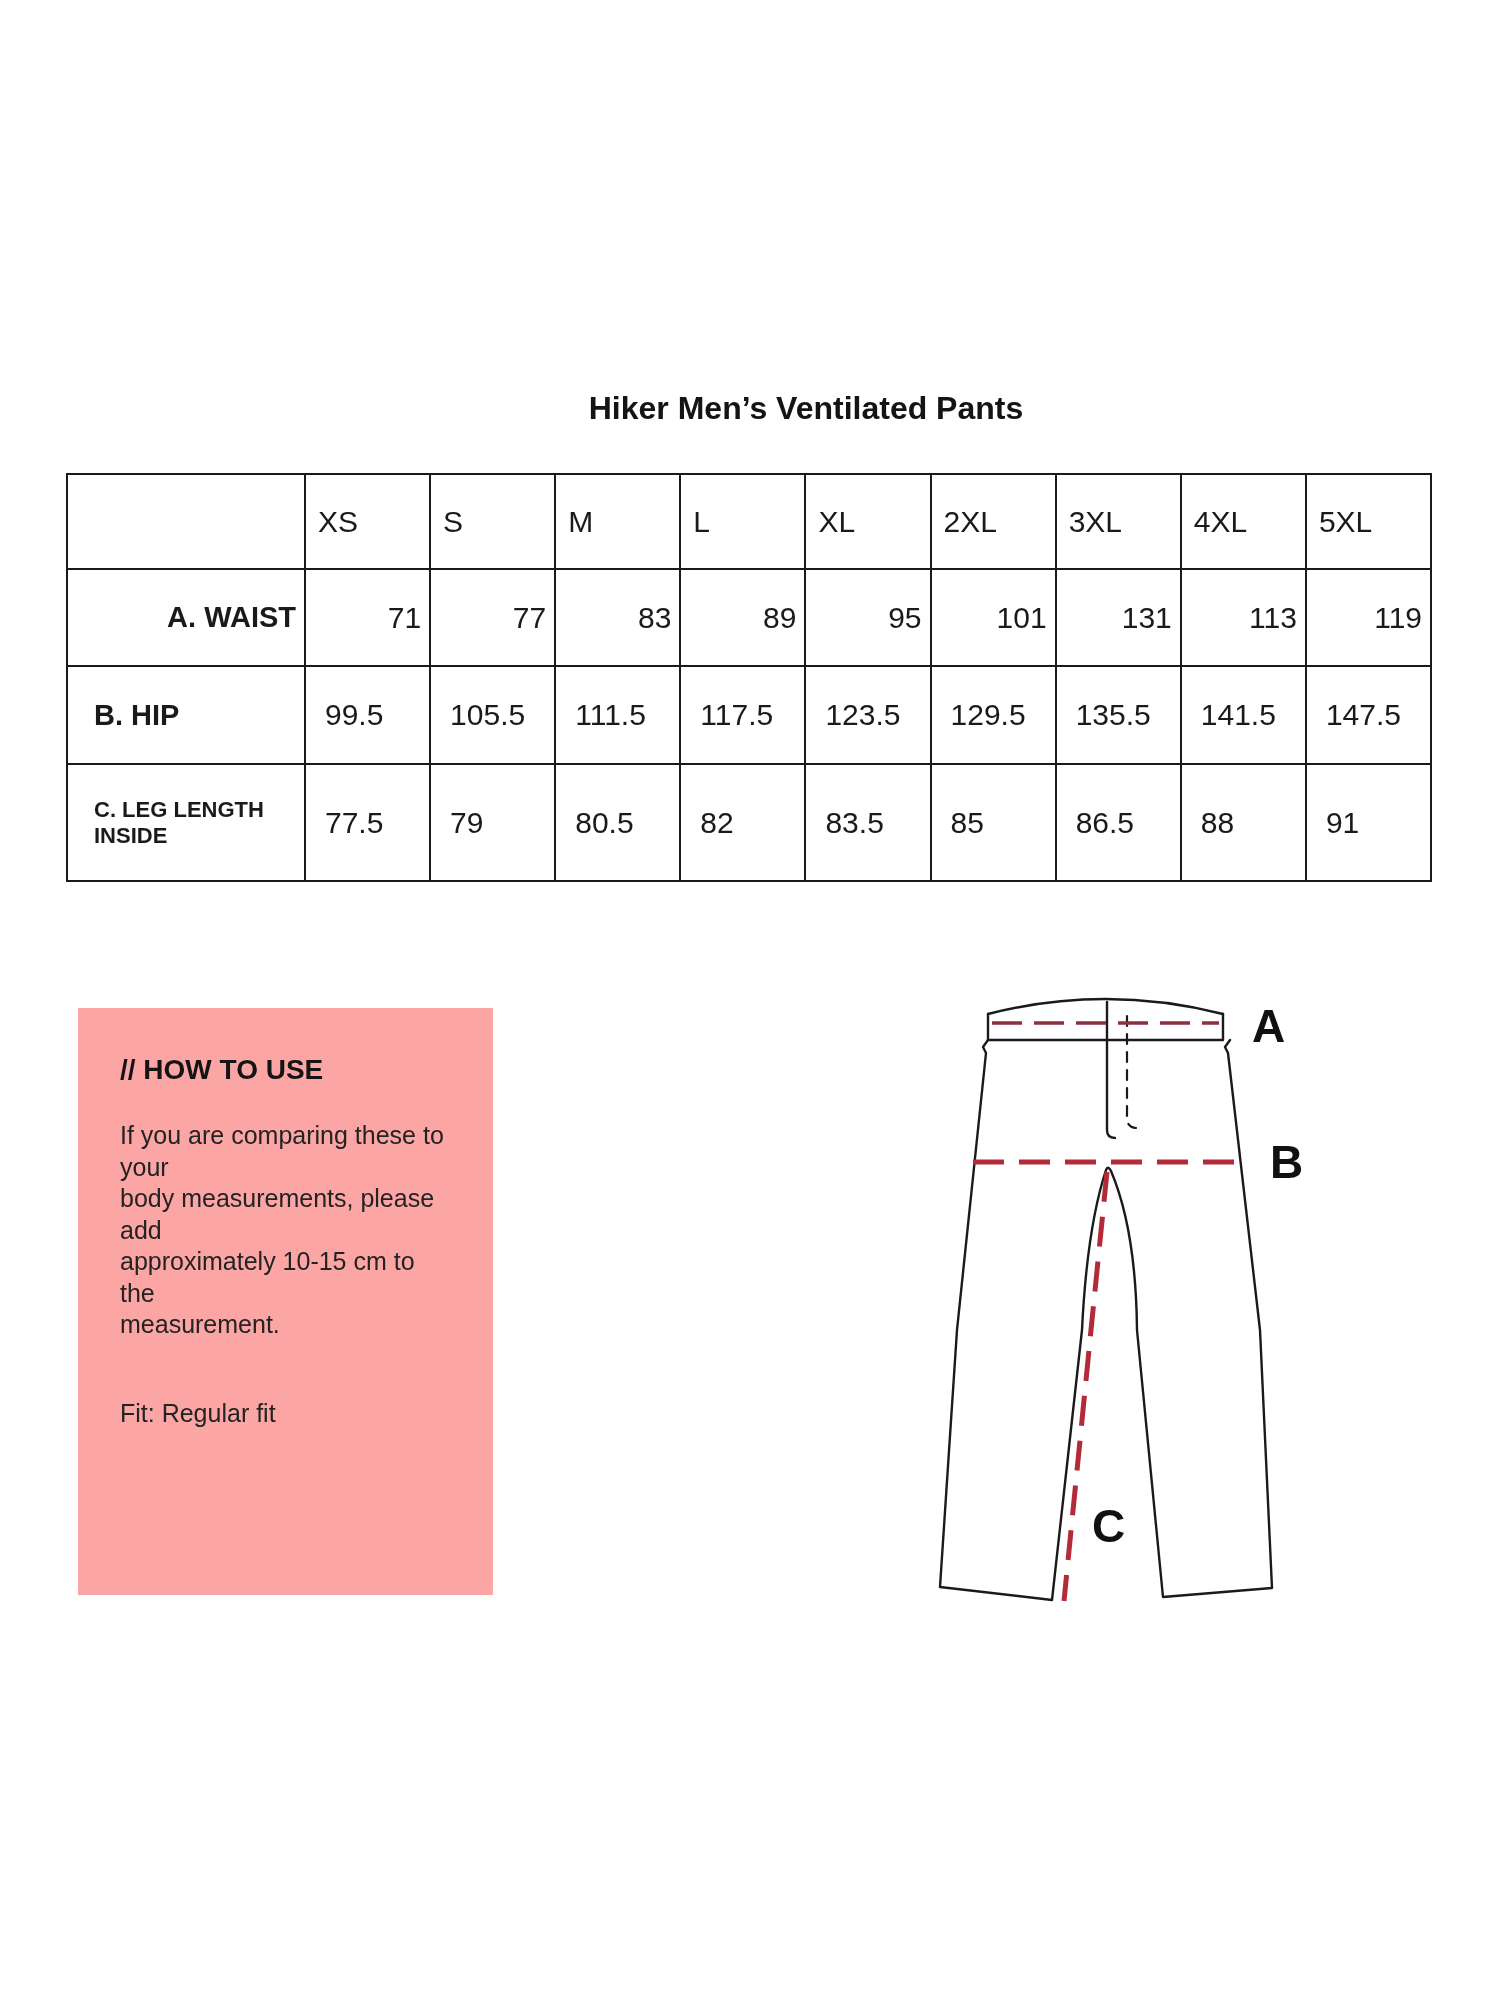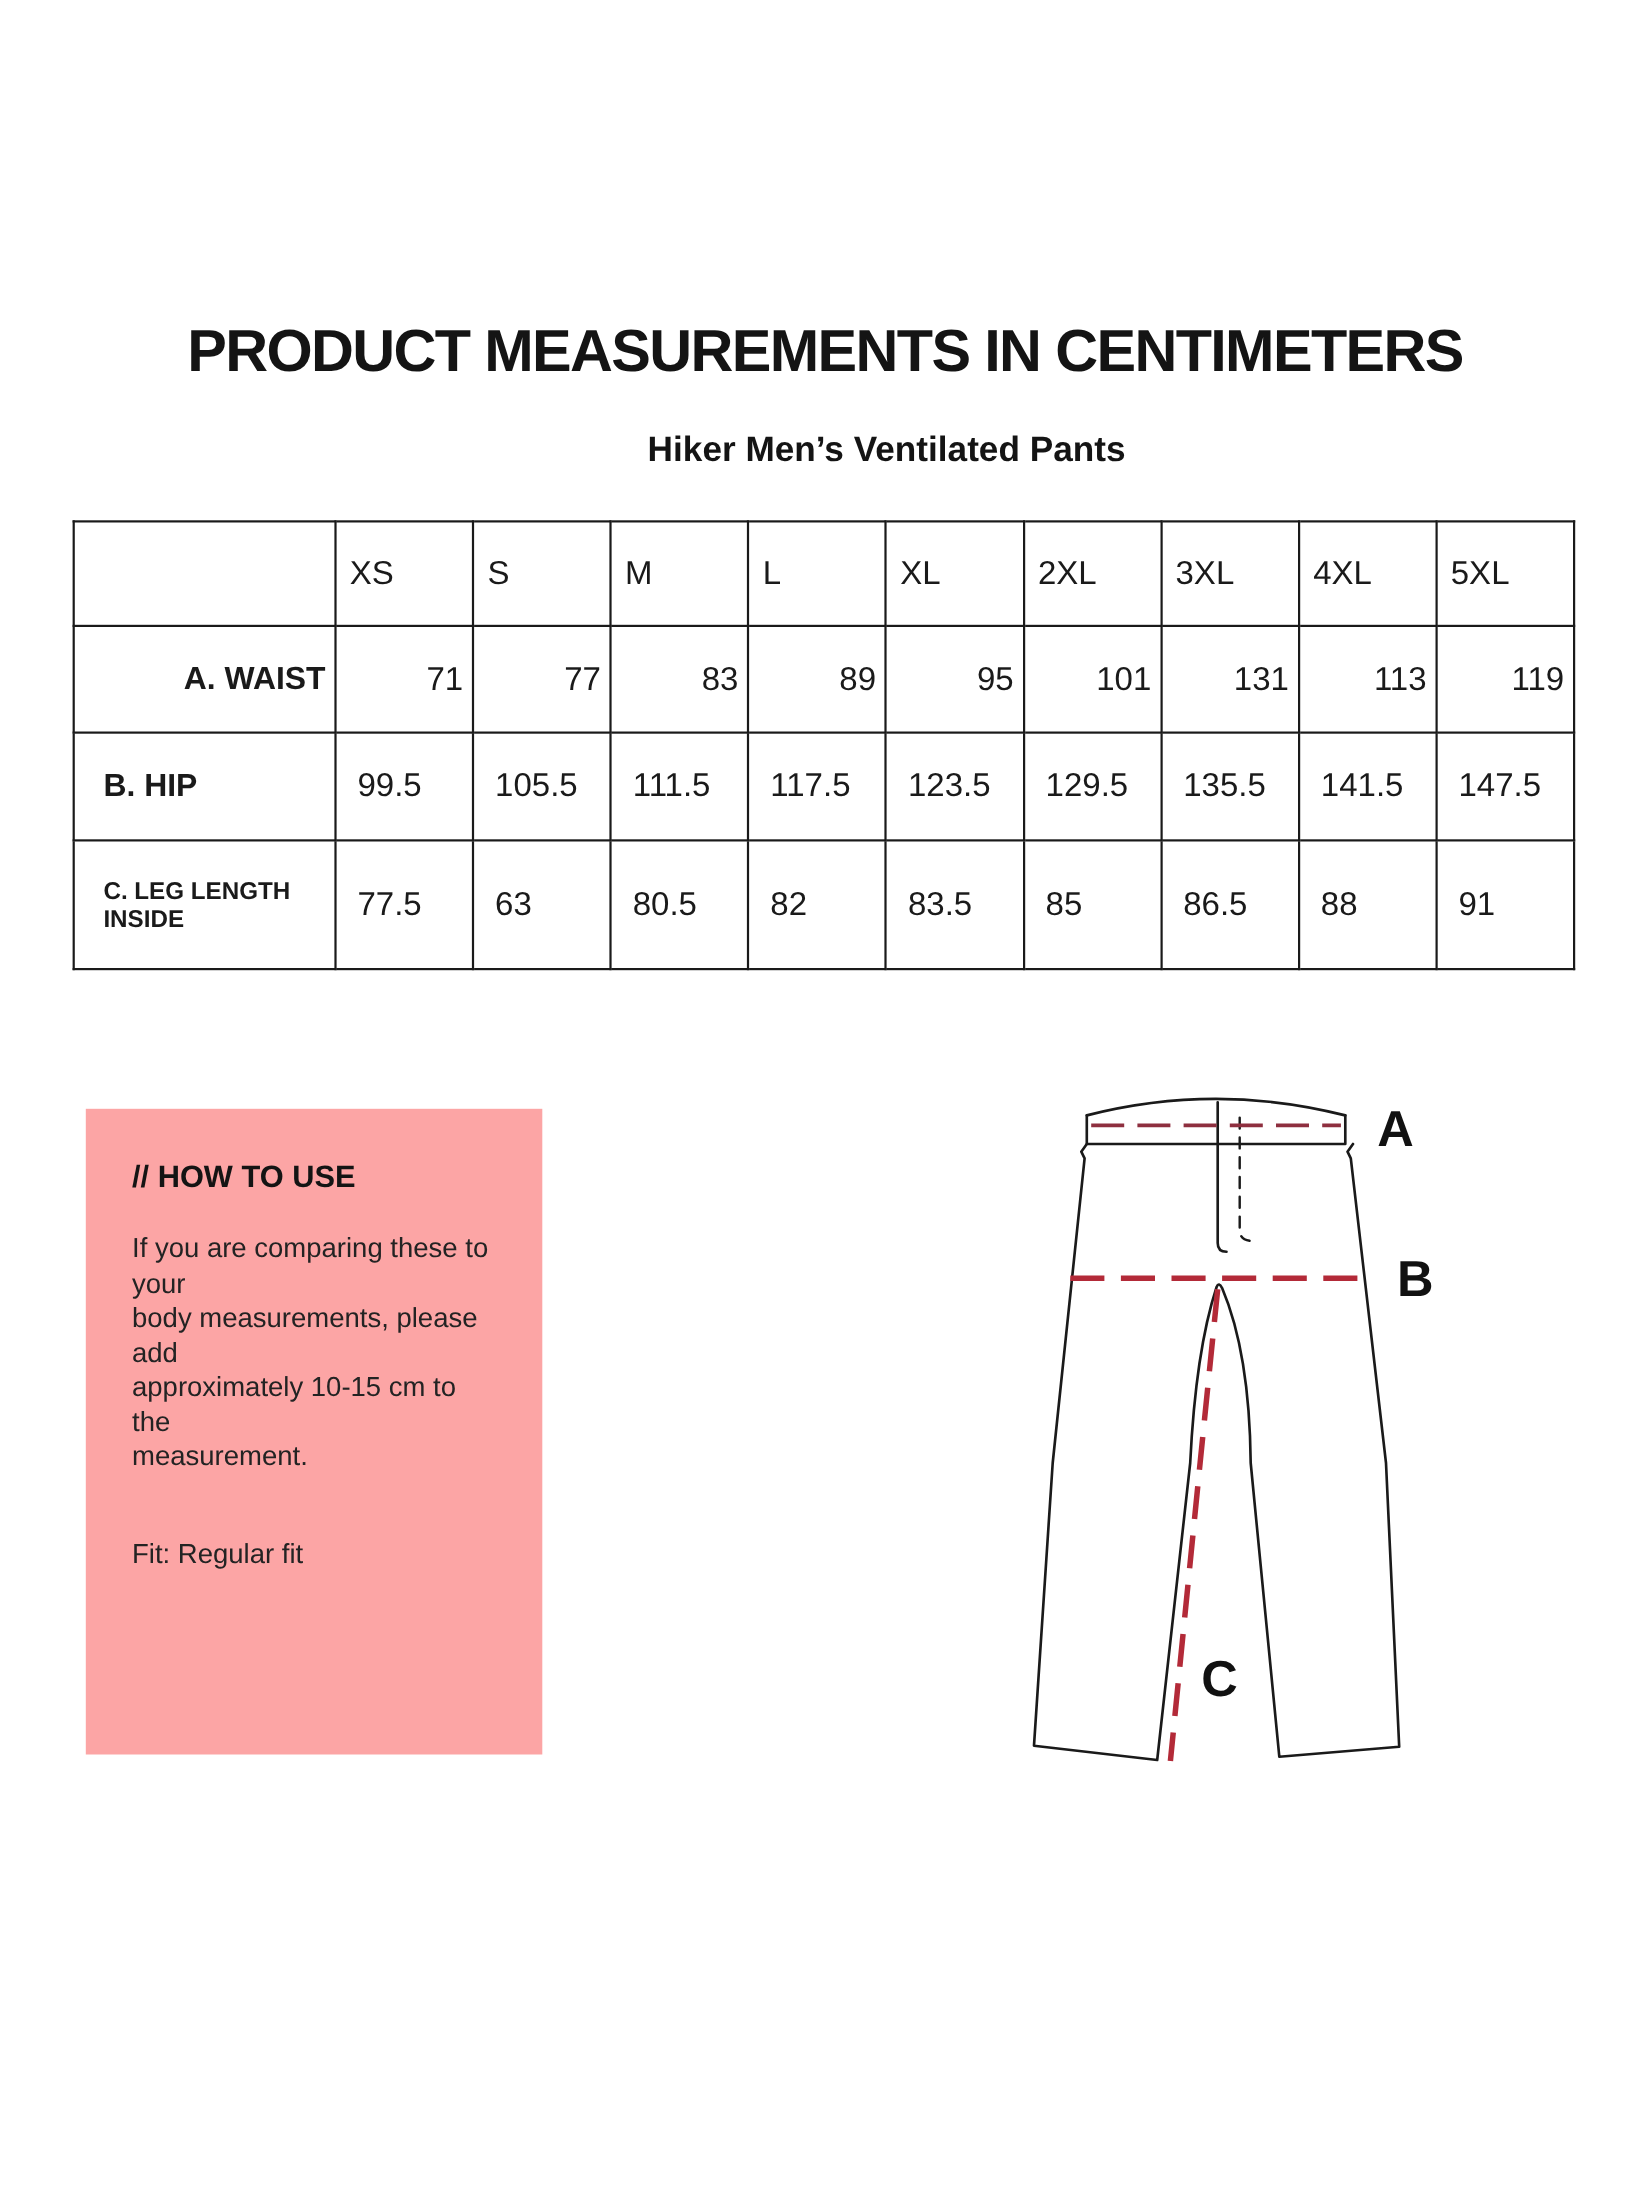--- a/index.html
+++ b/index.html
@@ -41,21 +41,20 @@
   }
   .howto-fit{font-size:25px;color:#232323;margin:58px 0 0 0;}
   .pants-diagram{position:absolute;left:920px;top:980px;width:420px;height:650px;}
   .diagram-label{font-size:46px;font-weight:700;fill:#111111;font-family:"Liberation Sans","DejaVu Sans",sans-serif;}
 </style>
 </head>
 <body>
 
 <div class="page">
 
-  <div class="page-title">PRODUCT MEASUREMENTS IN CENTIMETERS</div>
   <div class="page-subtitle">Hiker Men’s Ventilated Pants</div>
 
   <div class="size-table-wrap">
     <table class="size-table">
       <colgroup>
         <col class="label-col">
         <col>
           <col>
           <col>
           <col>
@@ -98,21 +97,21 @@
         <td>117.5</td>
         <td>123.5</td>
         <td>129.5</td>
         <td>135.5</td>
         <td>141.5</td>
         <td>147.5</td>
       </tr>
       <tr class="r3">
         <td class="rowlabel">C. LEG LENGTH INSIDE</td>
         <td>77.5</td>
-        <td>63</td>
+        <td>79</td>
         <td>80.5</td>
         <td>82</td>
         <td>83.5</td>
         <td>85</td>
         <td>86.5</td>
         <td>88</td>
         <td>91</td>
       </tr>
     </tbody>
       </table>

